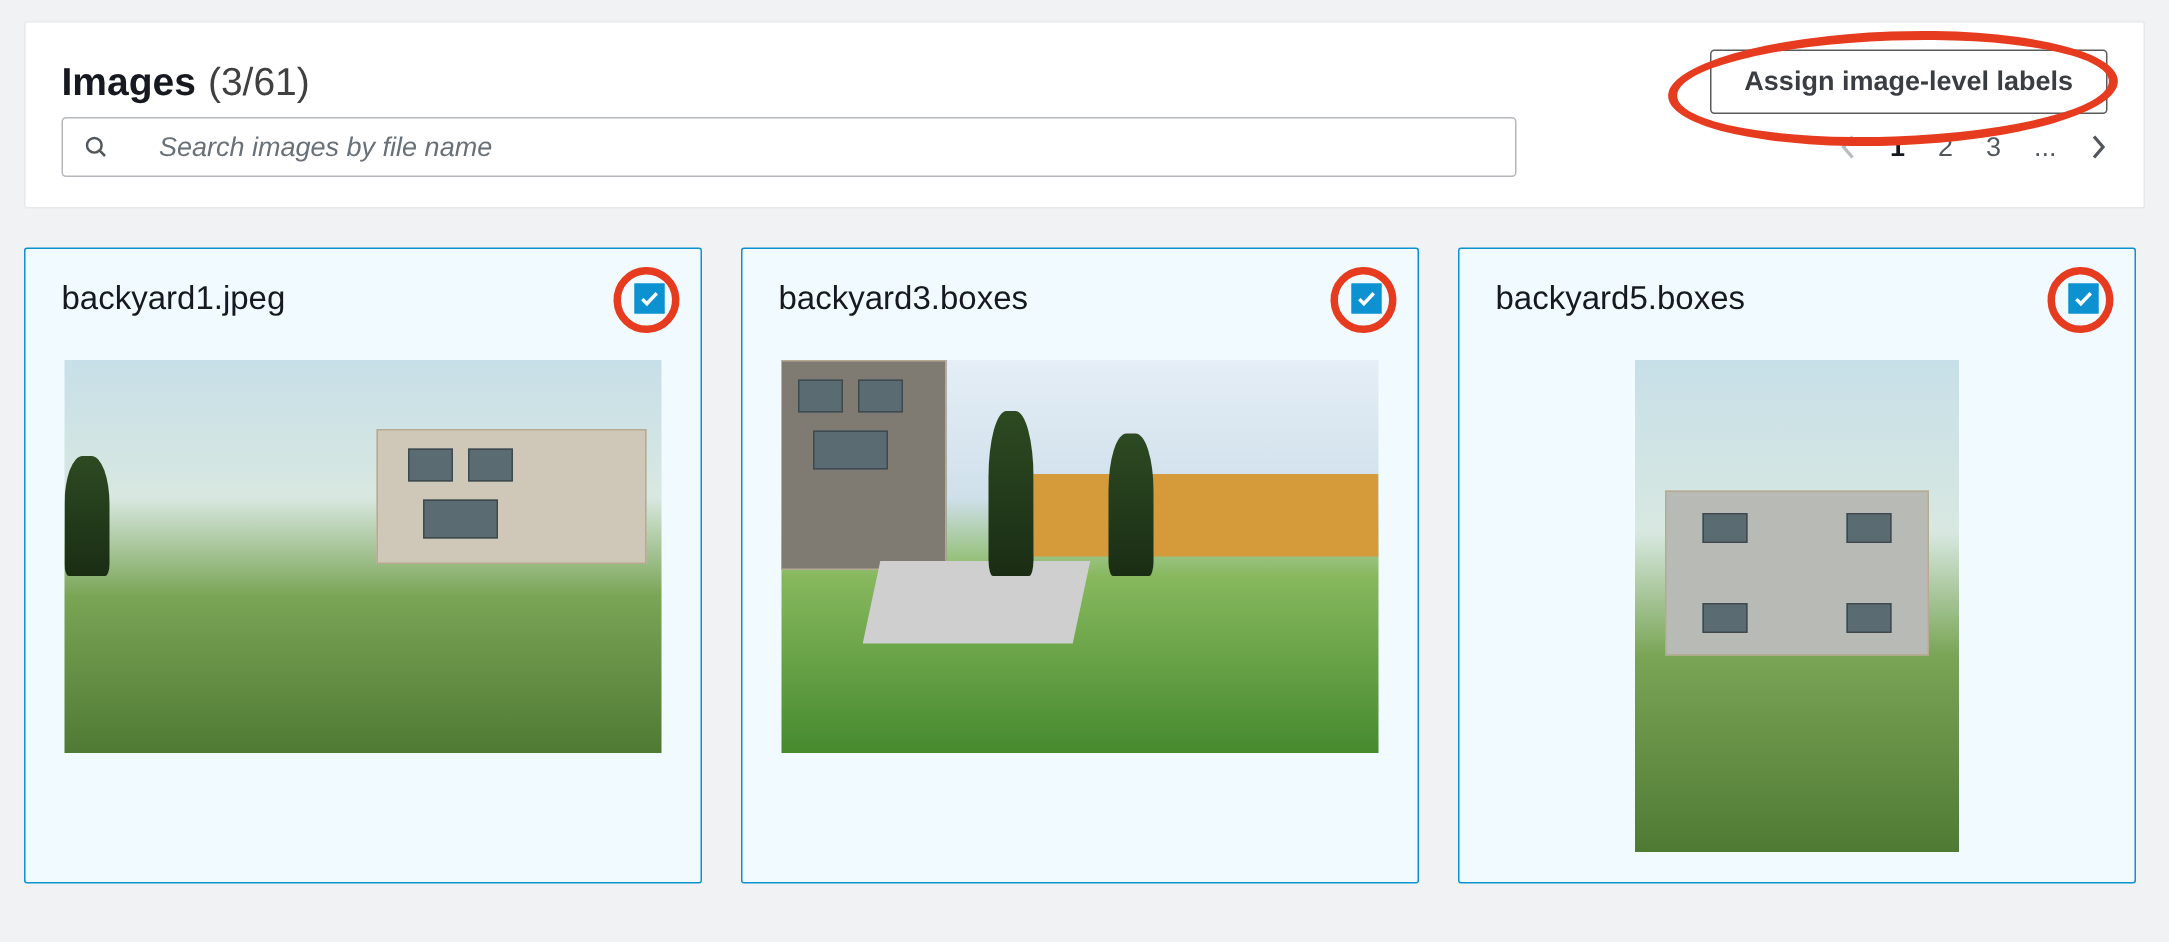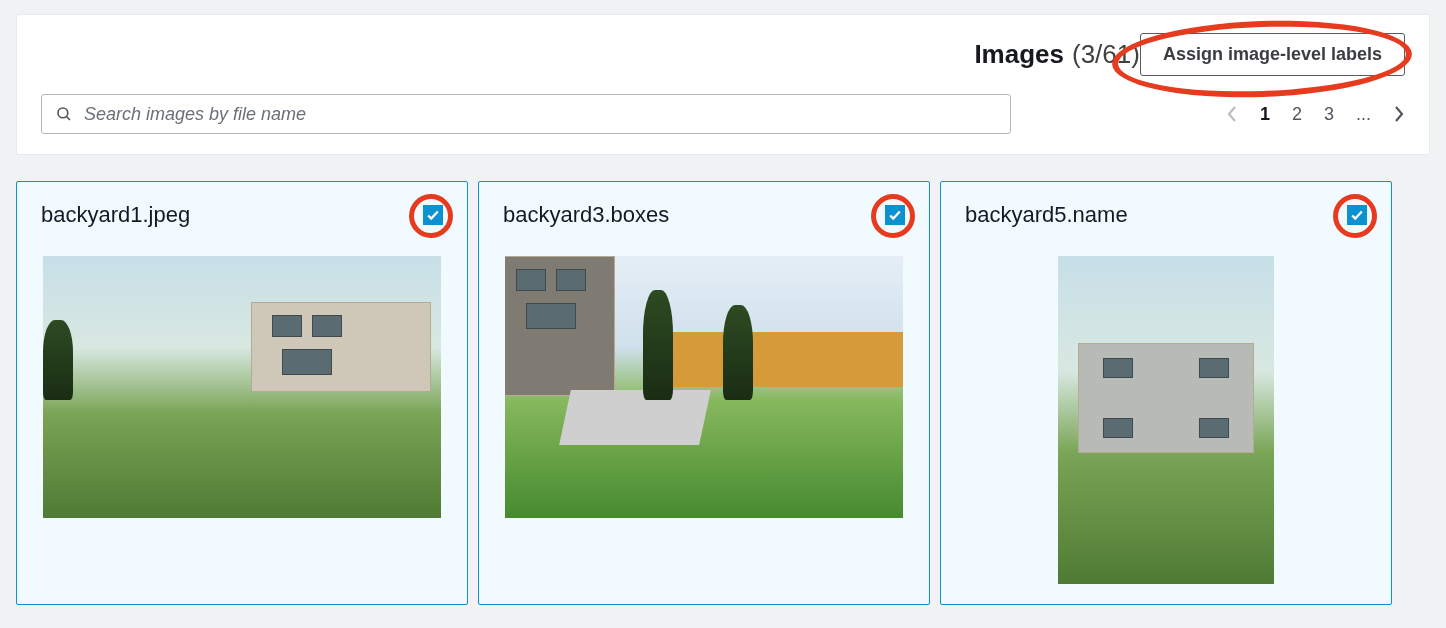--- a/index.html
+++ b/index.html
@@ -12,22 +12,22 @@
   .panel {
     background: #ffffff;
     margin: 14px 16px 0 16px;
     border: 1px solid #e8e9eb;
     border-radius: 2px;
     padding: 18px 24px 20px 24px;
   }
   .panel-header {
     display: flex;
     align-items: center;
-    justify-content: flex-end;
-    margin-bottom: 18px;
+    justify-content: space-between;
+    margin-bottom: 2px;
   }
   .title-wrap { display: flex; align-items: baseline; gap: 8px; }
   .title { font-size: 26px; font-weight: 700; color: #16191f; }
   .count { font-size: 26px; font-weight: 400; color: #404040; }
   .btn-row { display: flex; gap: 27px; align-items: center; position: relative; }
   .btn {
     background: #ffffff;
     border: 1px solid #5b5b5b;
     color: #3a3d42;
     font-size: 18px;
@@ -51,37 +51,37 @@
     position: absolute;
     left: 14px;
     top: 50%;
     transform: translateY(-50%);
     width: 18px; height: 18px;
     color: #51575d;
   }
   .search-input {
     width: 100%;
     height: 40px;
-    padding: 8px 12px 8px 42px;
+    padding: 8px 12px 8px 64px;
     font-size: 18px;
     border: 1px solid #b3b7bc;
     border-radius: 3px;
     color: #3b82f6;
     font-style: italic;
   }
   .search-input::placeholder { color: #687078; font-style: italic; }
   .pager { display: flex; align-items: center; gap: 22px; font-size: 18px; }
   .pager .nav { color: #b9bdc2; cursor: pointer; display: flex; align-items: center; }
   .pager .nav.enabled { color: #51575d; }
   .pager .page { color: #51575d; cursor: pointer; font-weight: 400; }
   .pager .page.current { color: #16191f; font-weight: 700; }
   .pager .ellipsis { color: #51575d; }
   .grid {
     display: flex;
-    gap: 10px;
+    gap: 26px;
     padding: 26px 16px 0 16px;
   }
   .card {
     width: 452px;
     min-height: 420px;
     background: #f0faff;
     border: 1px solid #0d92d1;
     border-radius: 2px;
     padding: 20px 24px;
     position: relative;
@@ -249,21 +249,21 @@
         <div class="fence"></div>
         <div class="patio"></div>
         <div class="tree"></div>
           <div class="tree t2"></div>
       </div>
     </div>
   </div>
 
   <div class="card">
     <div class="card-head">
-      <span class="fname">backyard5.name</span>
+      <span class="fname">backyard5.boxes</span>
       <span class="checkbox">
         <svg viewBox="0 0 16 16" fill="none" stroke="currentColor" stroke-width="2.6">
             <polyline points="2.5,8.5 6,12 13.5,4"></polyline>
           </svg>
       </span>
       <div class="oval small"></div>
     </div>
     <div class="thumb">
       <div class="img portrait c3">
         <div class="house">

